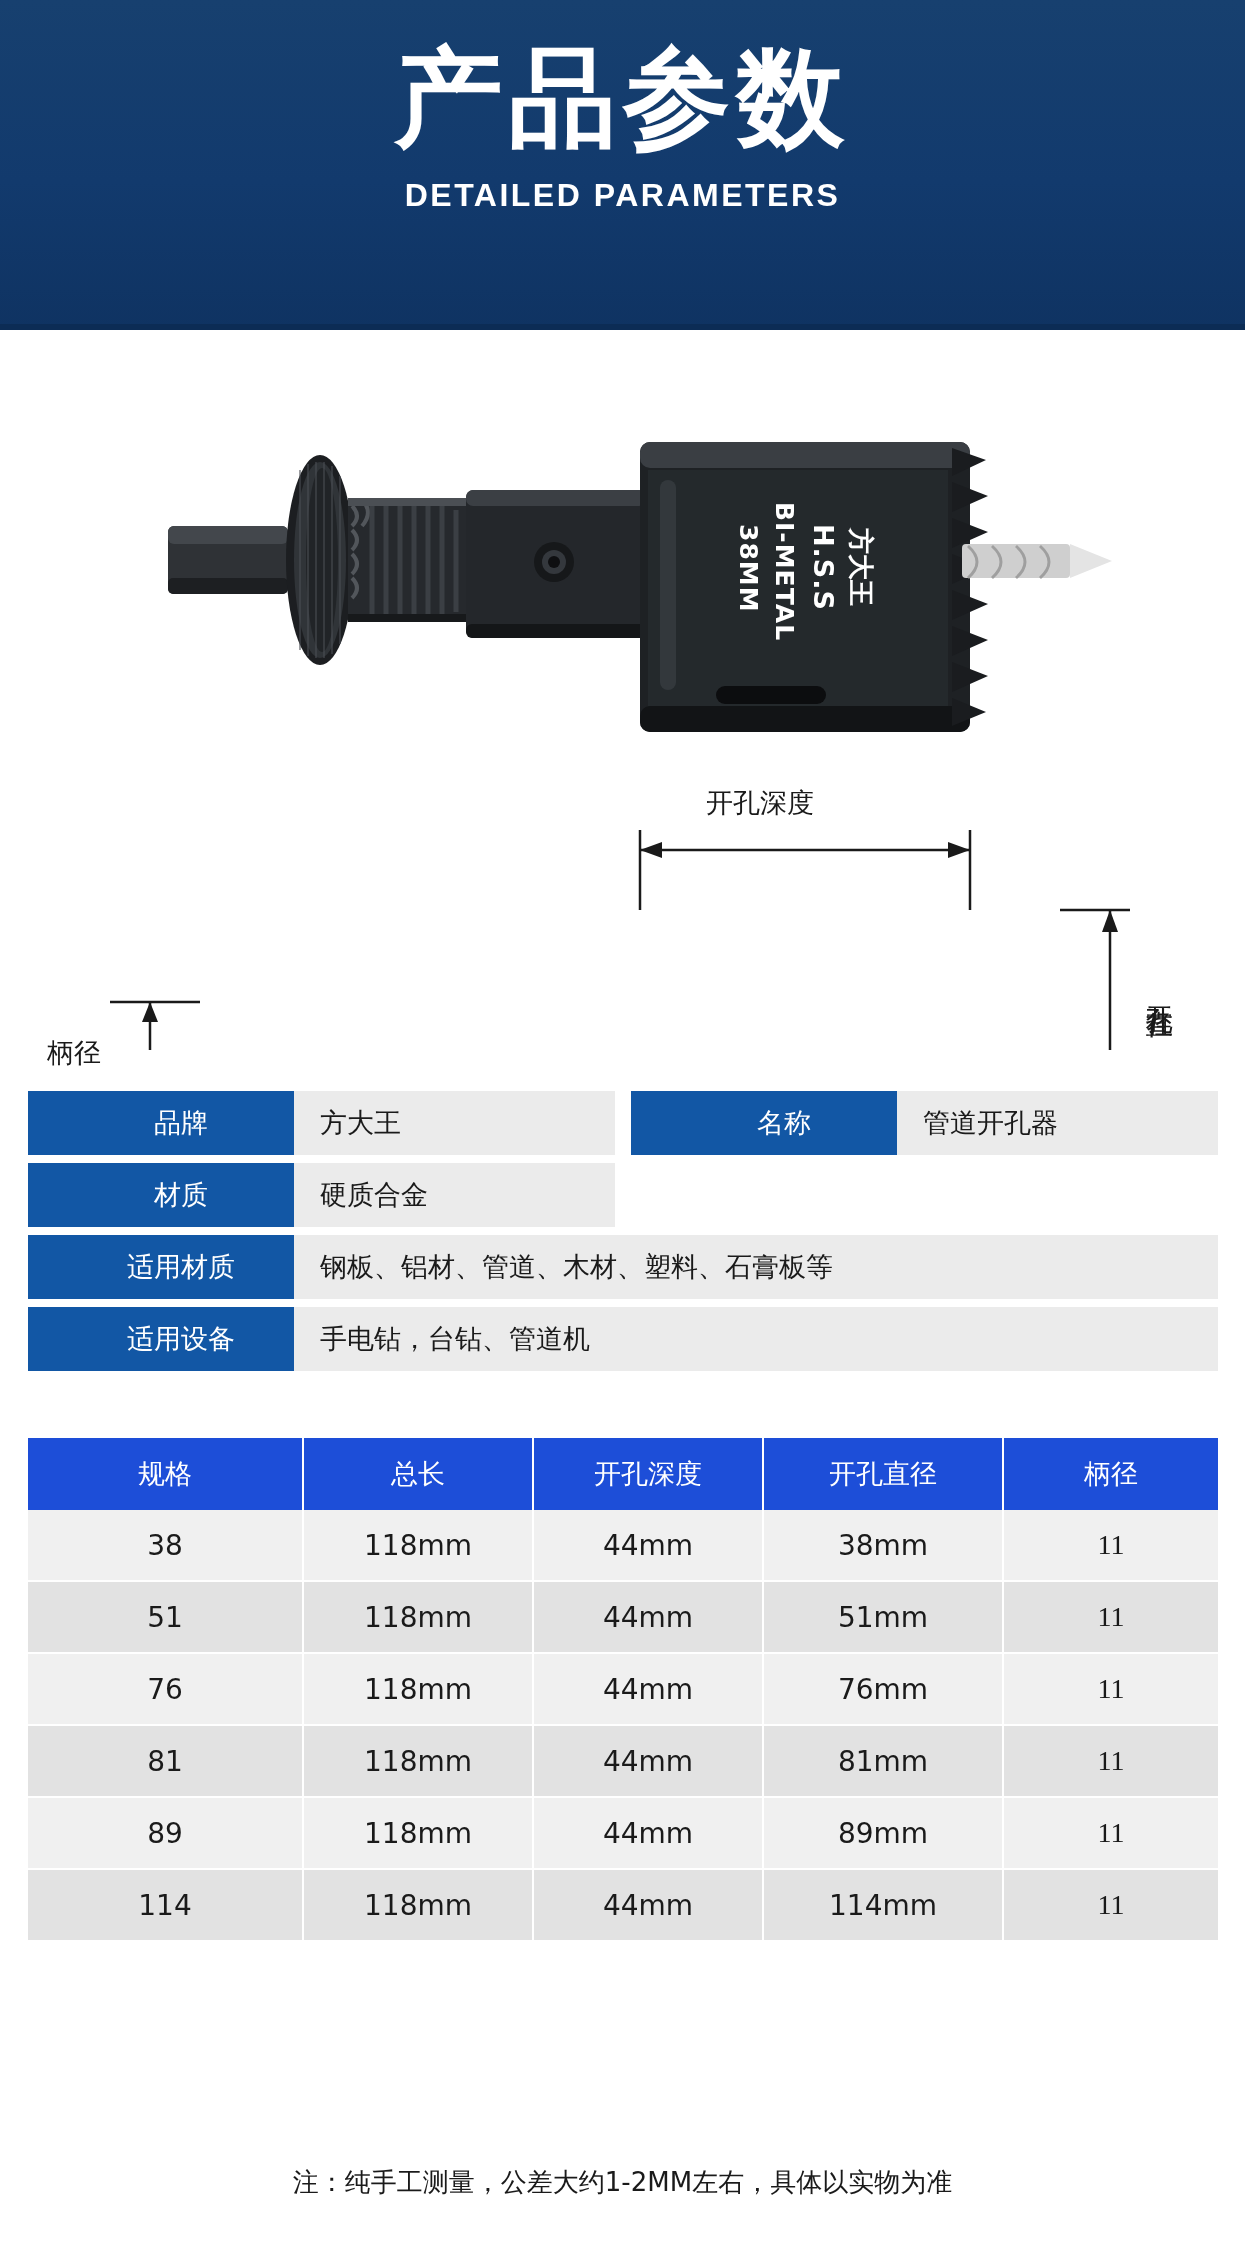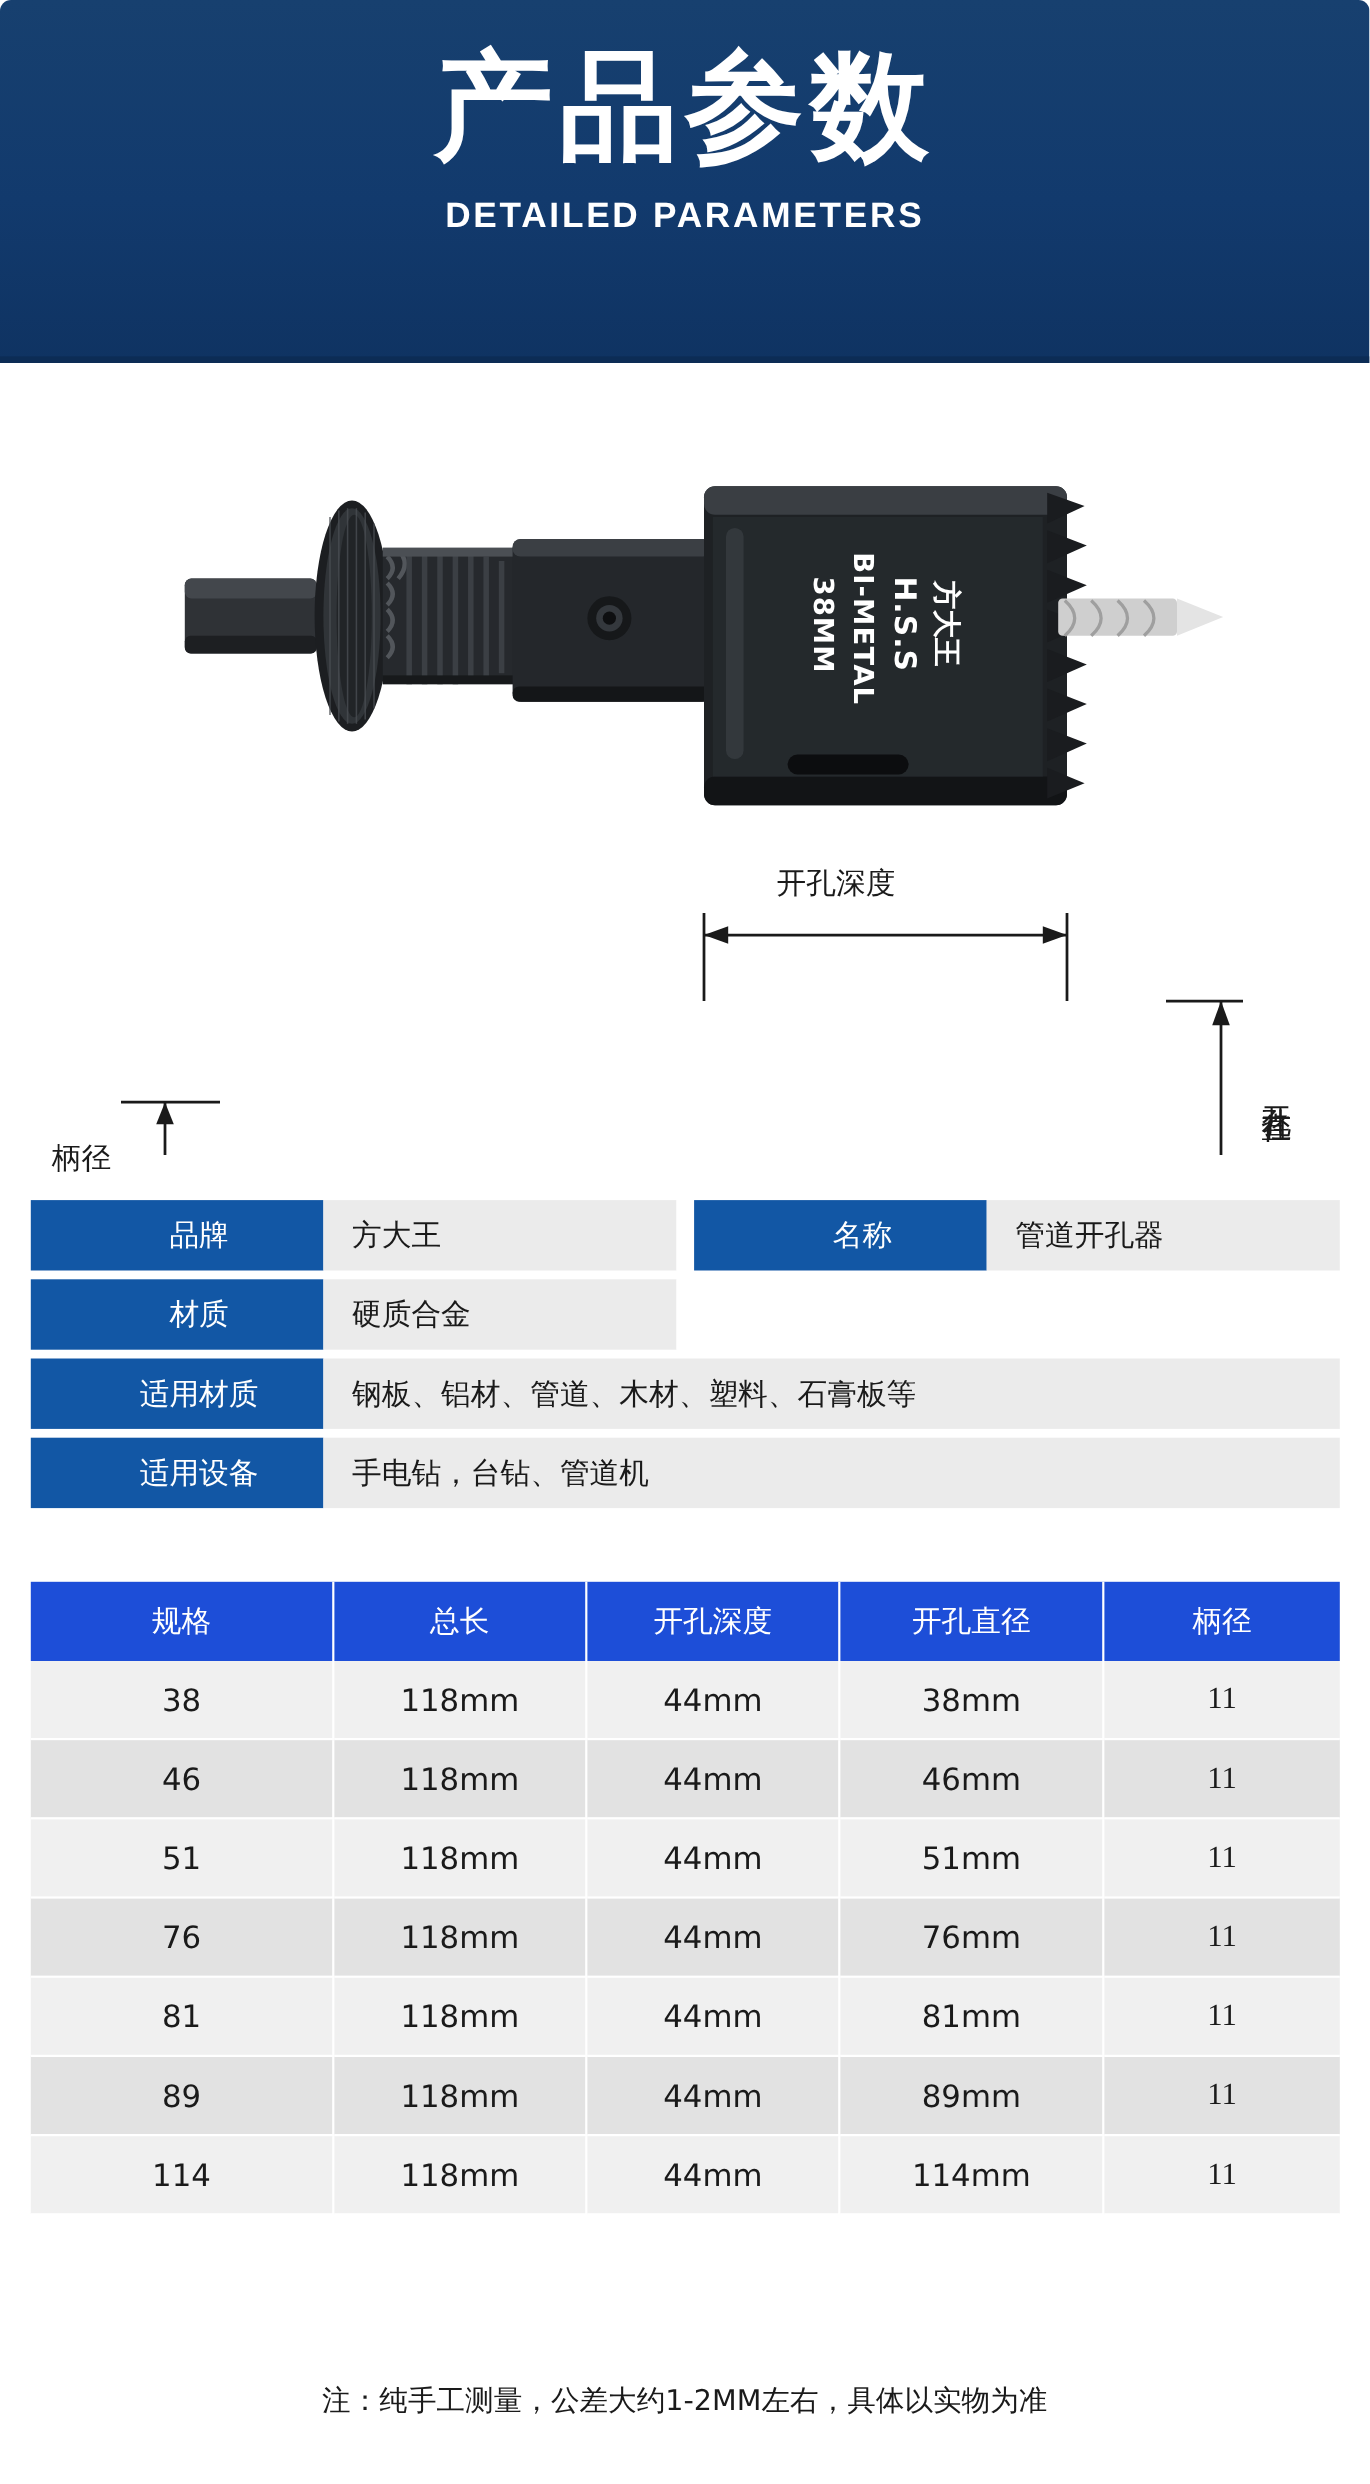--- a/index.html
+++ b/index.html
@@ -11,21 +11,20 @@
     height: 2258px;
     background: #ffffff;
     font-family: "Liberation Sans", sans-serif;
     -webkit-font-smoothing: antialiased;
   }
   .page {
     position: relative;
     width: 1245px;
     height: 2258px;
     overflow: hidden;
-    border-radius: 10px;
   }
 
   
   .banner {
     position: relative;
     width: 1245px;
     height: 330px;
     background: #123a6d;
     background: linear-gradient(180deg, #17406f 0%, #123a6d 55%, #0f3362 100%);
     box-sizing: border-box;
@@ -336,27 +335,20 @@
     </thead>
     <tbody>
       <tr>
         <td>38</td>
         <td>118mm</td>
         <td>44mm</td>
         <td>38mm</td>
         <td>11</td>
       </tr>
       <tr>
-        <td>46</td>
-        <td>118mm</td>
-        <td>44mm</td>
-        <td>46mm</td>
-        <td>11</td>
-      </tr>
-      <tr>
         <td>51</td>
         <td>118mm</td>
         <td>44mm</td>
         <td>51mm</td>
         <td>11</td>
       </tr>
       <tr>
         <td>76</td>
         <td>118mm</td>
         <td>44mm</td>

